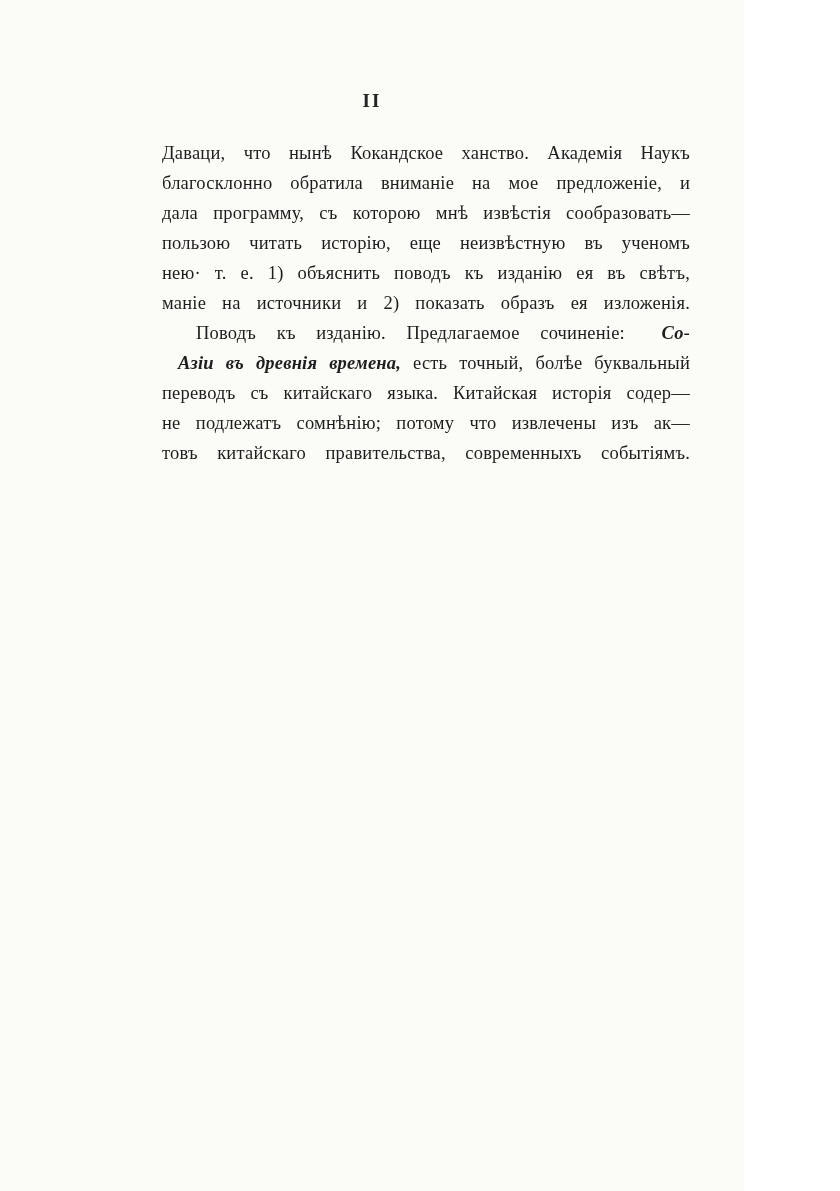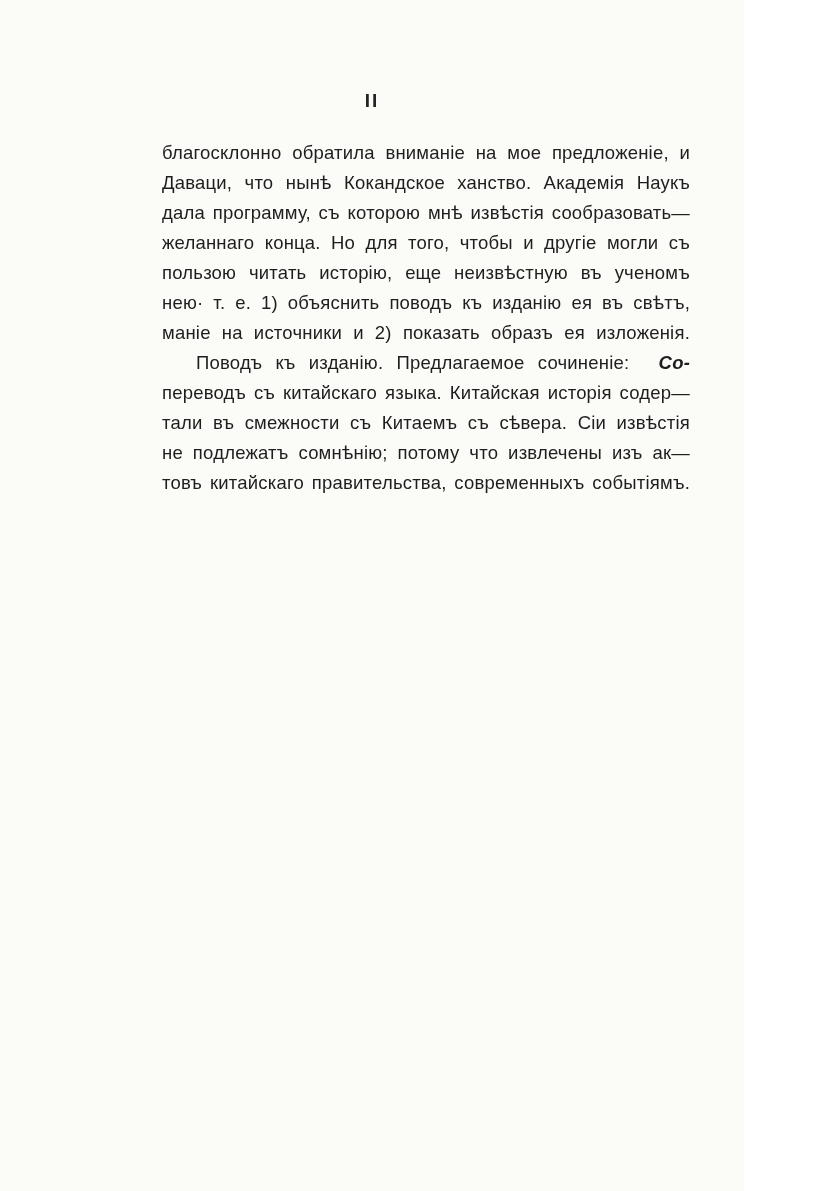--- a/index.html
+++ b/index.html
@@ -6,21 +6,21 @@
     margin: 0;
     padding: 0;
     background: #ffffff;
   }
   .page {
     position: relative;
     width: 744px;
     height: 1191px;
     background: #fbfbf8;
     overflow: hidden;
-    font-family: Liberation Sans, sans-serif;
+    font-family: Liberation Serif, serif;
     color: #1e1e1e;
   }
   .page-number {
     position: absolute;
     top: 90px;
     left: 0;
     width: 100%;
     text-align: center;
     font-size: 19px;
     font-weight: bold;
@@ -56,29 +56,28 @@
     margin-left: 16px;
   }
 </style>
 </head>
 <body>
 
 <div class="page">
   <div class="page-number">II</div>
   <div class="text-block">
       <div class="paragraph">
+        <div class="line"><span class="seg">Даваци, что нынѣ Кокандское ханство.  Академія Наукъ</span></div>
         <div class="line"><span class="seg">благосклонно обратила вниманіе на мое предложеніе, и</span></div>
-        <div class="line"><span class="seg">Даваци, что нынѣ Кокандское ханство.  Академія Наукъ</span></div>
         <div class="line"><span class="seg">дала программу, съ которою мнѣ извѣстія сообразовать—</span></div>
-        <div class="line"><span class="seg">желаннаго конца.  Но для того, чтобы и другіе могли съ</span></div>
         <div class="line"><span class="seg">пользою читать исторію, еще неизвѣстную въ ученомъ</span></div>
         <div class="line"><span class="seg">нею· т. е. 1) объяснить поводъ къ изданію ея въ свѣтъ,</span></div>
         <div class="line"><span class="seg">маніе на источники и 2) показать образъ ея изложенія.</span></div>
       </div>
       <div class="paragraph">
         <div class="line indent"><span class="seg">Поводъ къ изданію.  Предлагаемое сочиненіе: </span><span class="seg italic">Со-</span></div>
+        <div class="line"><span class="seg italic">Азіи въ древнія времена,</span><span class="seg"> есть точный, болѣе буквальный</span></div>
         <div class="line"><span class="seg">переводъ съ китайскаго языка. Китайская исторія содер—</span></div>
-        <div class="line"><span class="seg">тали въ смежности съ Китаемъ съ сѣвера.  Сіи  извѣстія</span></div>
         <div class="line"><span class="seg">не подлежатъ сомнѣнію; потому что извлечены изъ ак—</span></div>
         <div class="line"><span class="seg">товъ китайскаго правительства, современныхъ событіямъ.</span></div>
       </div>
     </div>
 </div>
 
 </body></html>

